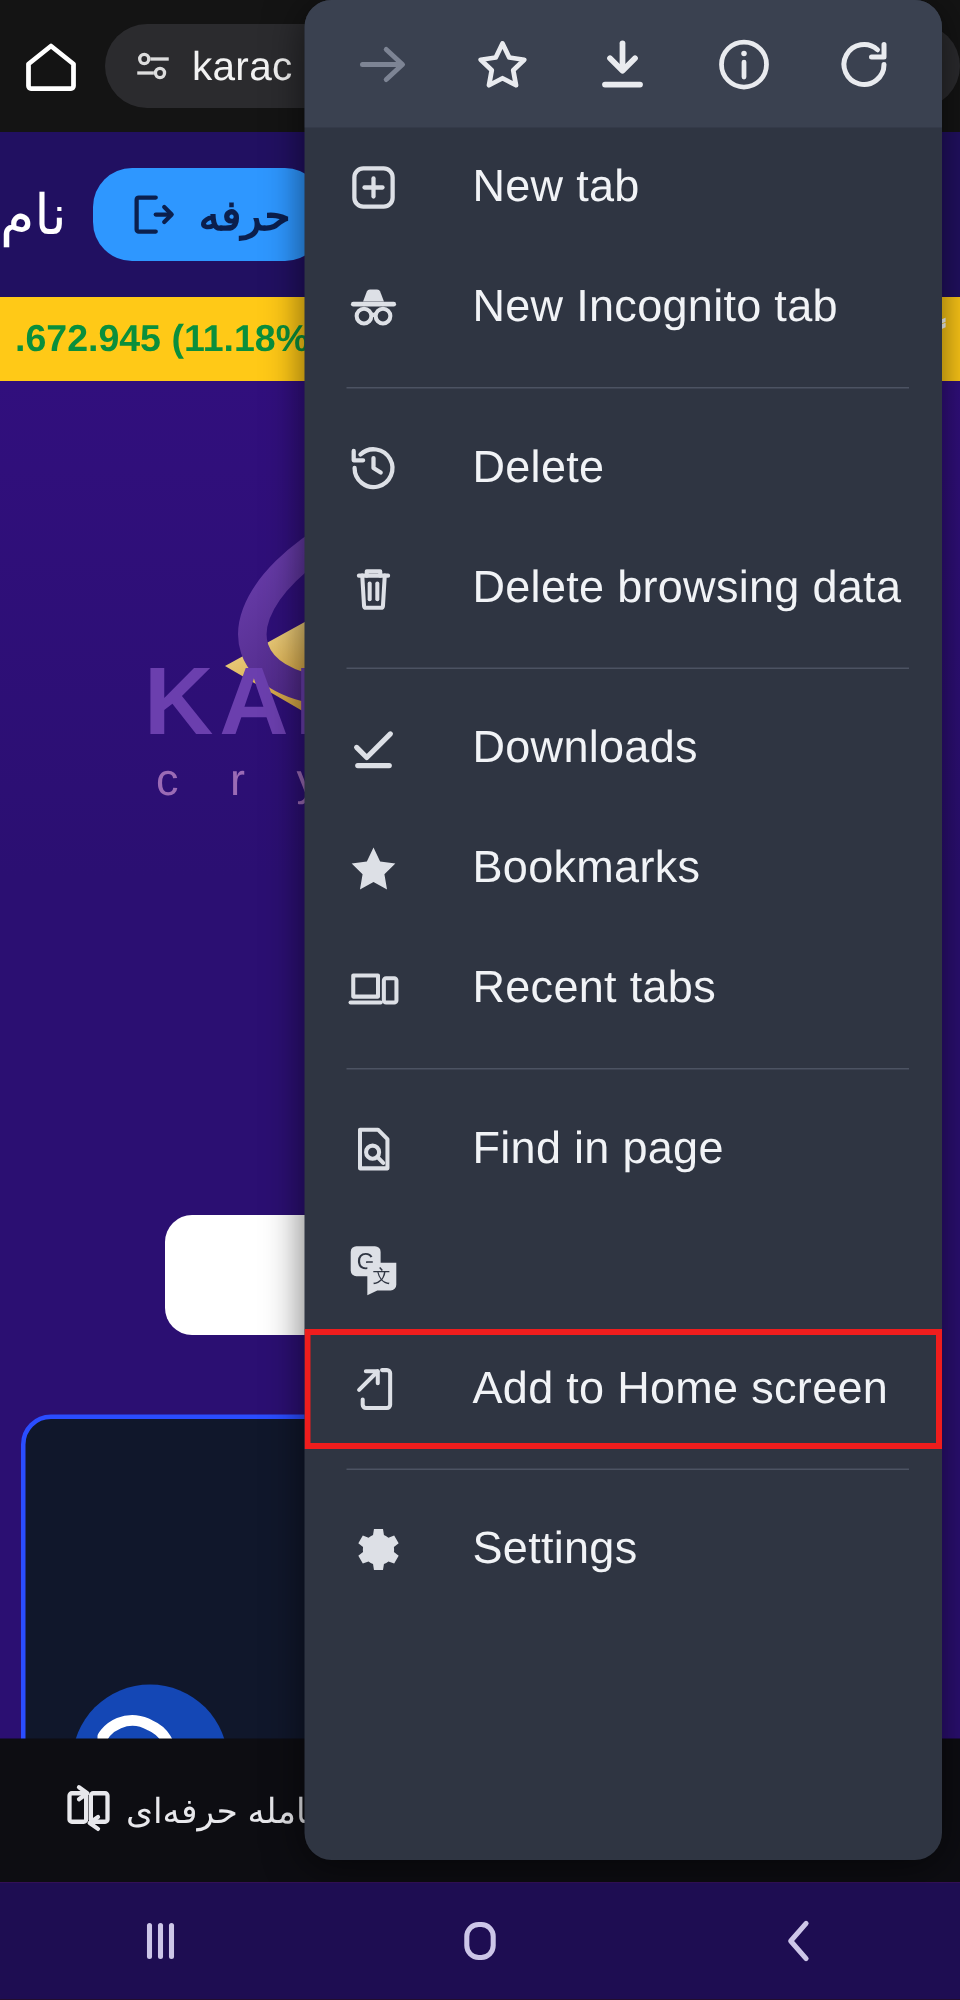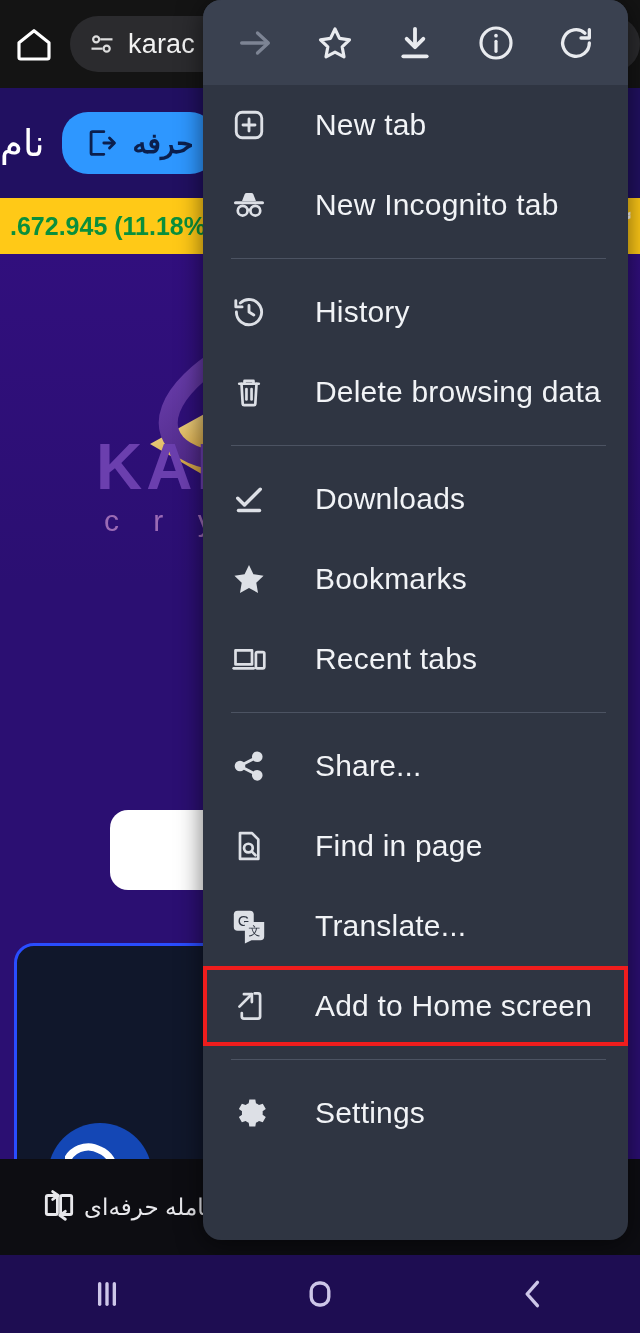--- a/index.html
+++ b/index.html
@@ -304,21 +304,21 @@
     <div class="sep"></div>
 
     <div class="mi">
       <span class="ic">
         <svg viewBox="0 0 24 24" width="36" height="36" fill="none" stroke="#dde0e6" stroke-width="1.9" stroke-linecap="round" stroke-linejoin="round">
           <path d="M3.6 12a8.4 8.4 0 1 0 2.6-6"></path>
             <path d="M3.2 4.4v4.2h4.2"></path>
             <path d="M12 7.6V12l3.2 2"></path>
           </svg>
       </span>
-      <span class="lab">History</span>
+      <span class="lab">Delete</span>
     </div>
 
     <div class="mi">
       <span class="ic">
         <svg viewBox="0 0 24 24" width="36" height="36" fill="none" stroke="#dde0e6" stroke-width="1.8" stroke-linecap="round" stroke-linejoin="round">
           <path d="M5.5 6.5h13"></path>
             <path d="M9 6.5V4.6h6v1.9"></path>
           <path d="M7 6.5 7.8 20a.9.9 0 0 0 .9.8h6.6a.9.9 0 0 0 .9-.8L17 6.5"></path>
           <path d="M10.3 10v7"></path>
             <path d="M13.7 10v7"></path>
@@ -354,32 +354,20 @@
           <path d="M3 6.2h11v9.4H3z"></path>
             <path d="M1.8 18.2h13.4" stroke-linecap="round"></path>
           <rect x="16.6" y="7.4" width="5.6" height="10.8" rx="1"></rect>
           </svg>
       </span>
       <span class="lab">Recent tabs</span>
     </div>
 
     <div class="sep"></div>
 
-    <div class="mi">
-      <span class="ic">
-        <svg viewBox="0 0 24 24" width="36" height="36" fill="none" stroke="#dde0e6" stroke-width="1.9">
-          <circle cx="17.5" cy="5.8" r="2.6" fill="#dde0e6"></circle>
-            <circle cx="6" cy="12" r="2.6" fill="#dde0e6"></circle>
-          <circle cx="17.5" cy="18.2" r="2.6" fill="#dde0e6"></circle>
-          <path d="M8.4 10.7 15.2 7.1"></path>
-            <path d="M8.4 13.3 15.2 16.9"></path>
-          </svg>
-      </span>
-      <span class="lab">Share...</span>
-    </div>
 
     <div class="mi">
       <span class="ic">
         <svg viewBox="0 0 24 24" width="36" height="36" fill="none" stroke="#dde0e6" stroke-width="1.8" stroke-linejoin="round">
           <path d="M6 3.4h8l4.2 4.2V20.6H6z"></path>
             <circle cx="11.6" cy="13.4" r="2.9"></circle>
           <path d="m13.8 15.6 2.5 2.6" stroke-linecap="round"></path>
           </svg>
       </span>
       <span class="lab">Find in page</span>
@@ -387,21 +375,20 @@
 
     <div class="mi">
       <span class="ic">
         <svg viewBox="0 0 24 24" width="38" height="38">
           <rect x="2.4" y="2.4" width="12.6" height="12.6" rx="2.4" fill="#dde0e6"></rect>
           <text x="8.7" y="12.1" font-size="9.6" font-family="Liberation Sans, sans-serif" fill="#2f3542" text-anchor="middle">G</text>
           <path d="M9.4 9.4h12.2v9.2a2.4 2.4 0 0 1-2.4 2.4h-5.6l-4.2 2v-13.6z" fill="#dde0e6"></path>
           <text x="15.5" y="17.6" font-size="7.6" font-family="Liberation Sans, sans-serif" fill="#2f3542" text-anchor="middle">文</text>
           </svg>
       </span>
-      <span class="lab">Translate...</span>
     </div>
 
     <div class="mi highlight">
       <span class="ic">
         <svg viewBox="0 0 24 24" width="36" height="36" fill="none" stroke="#dde0e6" stroke-width="1.8" stroke-linecap="round" stroke-linejoin="round">
           <path d="M15.8 3.6h2.2a1.4 1.4 0 0 1 1.4 1.4v14a1.4 1.4 0 0 1-1.4 1.4H8.6a1.4 1.4 0 0 1-1.4-1.4v-2.3"></path>
           <path d="M13.8 4.2 5.6 12.4"></path>
             <path d="M13.9 9.4V4.1H8.6"></path>
           </svg>
       </span>

